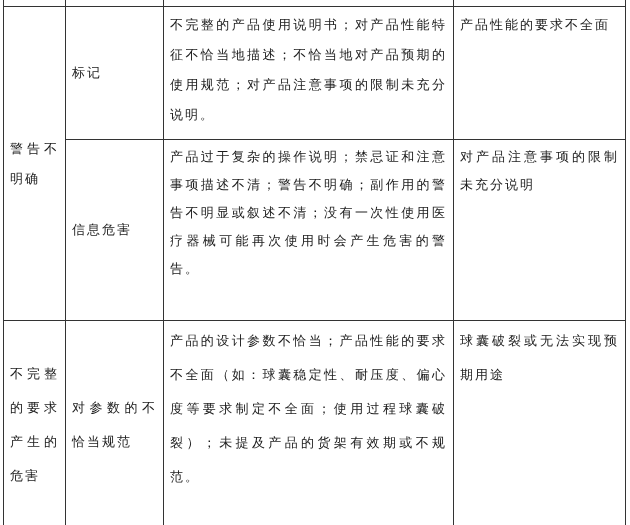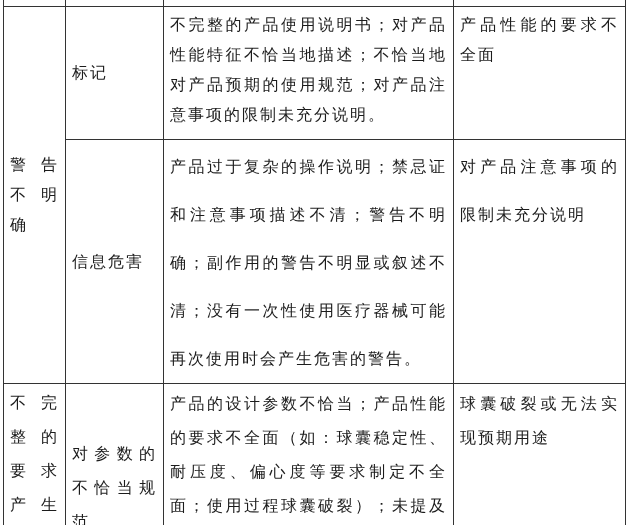--- a/index.html
+++ b/index.html
@@ -20,31 +20,31 @@
     position: absolute;
     left: 3px;
     top: 0;
     width: 622px;
     border-collapse: collapse;
     table-layout: fixed;
   }
   td {
     border: 1px solid #333333;
     padding: 0 6px;
-    font-size: 16px;
+    font-size: 13px;
     letter-spacing: 2px;
     text-align: justify;
     text-justify: inter-character;
     vertical-align: top;
     overflow: hidden;
     word-break: normal;
   }
   tr.partial-top td { height: 6px; border-top: none; }
   tr.row-mark td { height: 129px; line-height: 30px; }
-  tr.row-manual td { height: 177px; line-height: 48px; }
+  tr.row-manual td { height: 177px; line-height: 28px; }
   tr.row-param td { height: 205px; line-height: 34px; }
 
   td.cell-category {
     text-align: justify;
     vertical-align: middle;
     line-height: 34px;
   }
   td.cell-sub {
     vertical-align: middle;
   }

